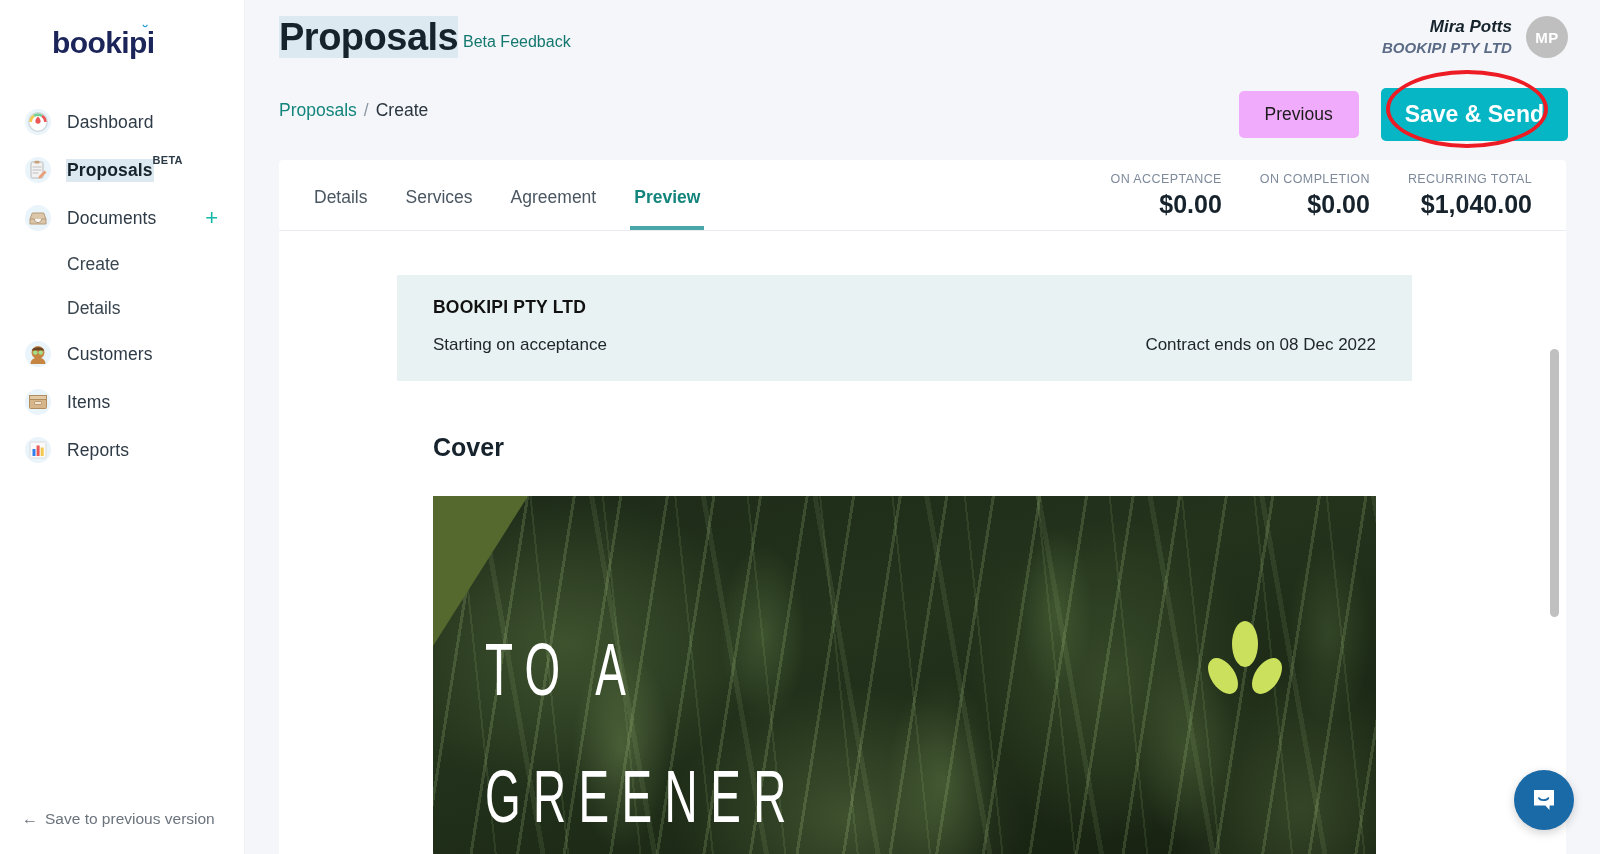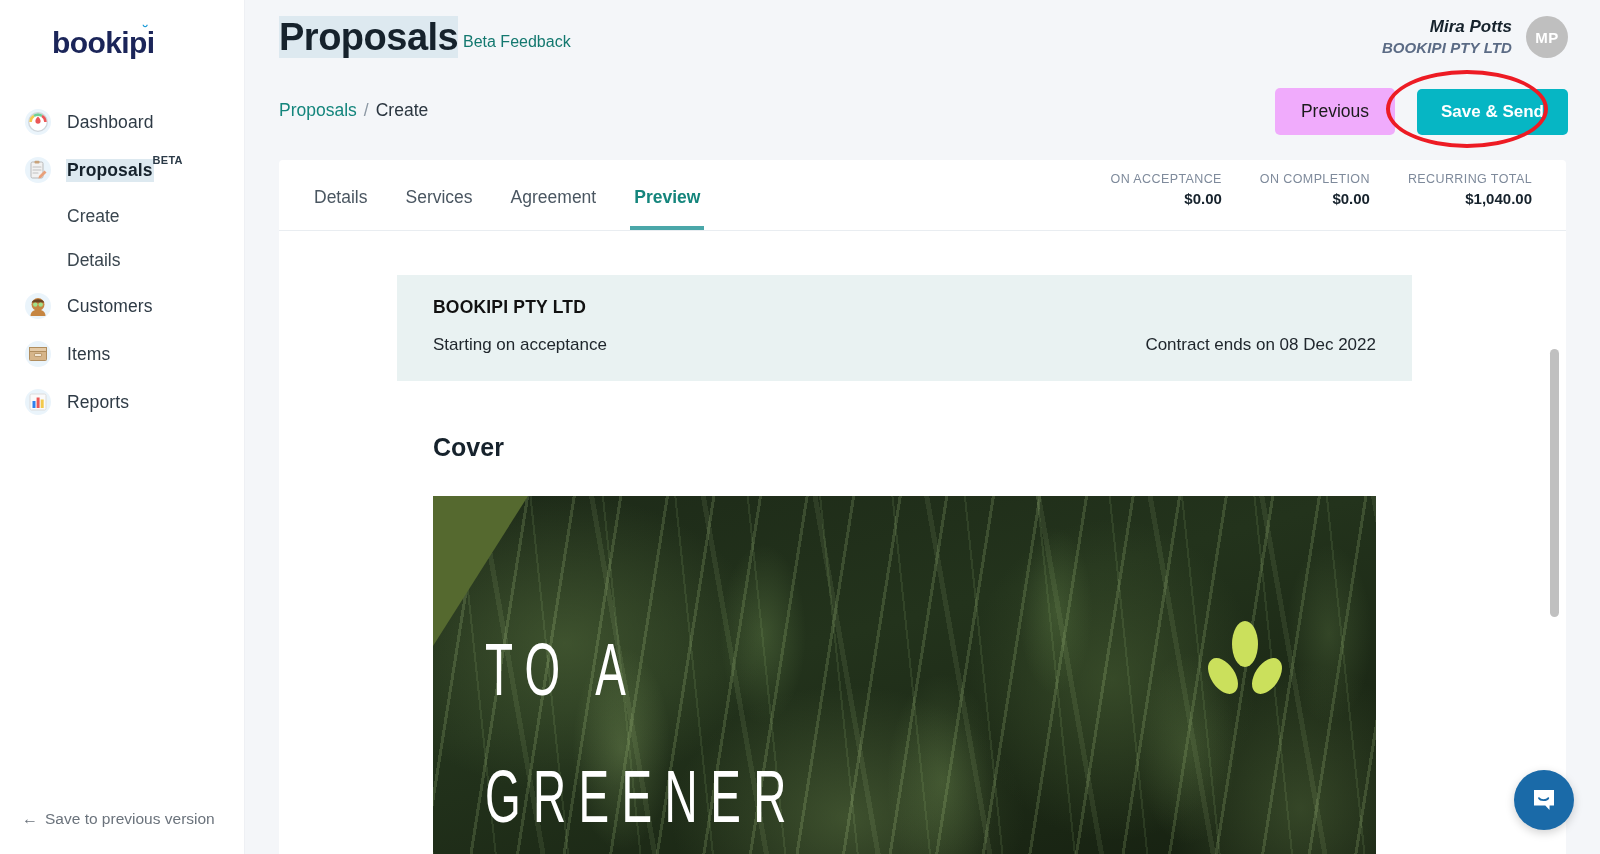--- a/index.html
+++ b/index.html
@@ -146,21 +146,21 @@
     border: none; border-radius: 5px;
     font-family: "Liberation Sans", sans-serif;
     cursor: pointer;
   }
   .btn-secondary {
     background: #f0abfc; color: #1b1b1b;
     font-size: 17.5px; padding: 13px 26px;
   }
   .btn-primary {
     background: #06b6c4; color: #ffffff;
-    font-size: 17px; font-weight: 700; padding: 13px 24px;
+    font-size: 23px; font-weight: 700; padding: 13px 24px;
   }
   .annotate-ellipse {
     position: absolute;
     right: 20px; top: -18px;
     width: 162px; height: 78px;
     border: 4px solid #ed1b24;
     border-radius: 50%;
     pointer-events: none;
   }
 
@@ -192,21 +192,21 @@
   }
   .totals {
     position: absolute; right: 34px; top: 12px;
     display: flex; gap: 38px;
   }
   .total-cell { text-align: right; }
   .total-label {
     font-size: 12.5px; color: #7e8a9b; letter-spacing: 0.4px;
   }
   .total-value {
-    font-size: 15px; font-weight: 700; color: #16222c; margin-top: 4px;
+    font-size: 25px; font-weight: 700; color: #16222c; margin-top: 4px;
   }
 
   
   .preview-area {
     position: absolute;
     left: 0; right: 0; top: 71px; bottom: 0;
     background: #ffffff;
     overflow: hidden;
   }
   .doc {
@@ -346,20 +346,30 @@
             <rect x="4" y="3" width="12" height="16" rx="1.5" fill="#f2f2f2" stroke="#b9b9b9" stroke-width="1"></rect>
             <rect x="7.5" y="1.8" width="5" height="2.6" rx="1" fill="#c8a27a"></rect>
             <path d="M6 8h8M6 11h8M6 14h5" stroke="#c0c0c0" stroke-width="1.1" stroke-linecap="round"></path>
             <path d="M12 17l5.5-5.5 2 2L14 19l-2.6.6z" fill="#e8a07a"></path>
           </svg>
         </span>
         <span class="nav-label">Proposals</span>
         <span class="beta-badge">BETA</span>
       </div>
 
+      <div class="nav-item">
+        <span class="nav-icon">
+          <svg width="22" height="22" viewBox="0 0 22 22">
+            <path d="M3 12l2.3-6h11.4L19 12v5H3z" fill="#dcc7ab" stroke="#b59a79" stroke-width="1"></path>
+            <path d="M3 12h4.3a3.7 3.7 0 0 0 7.4 0H19" fill="#f7f7f7" stroke="#b59a79" stroke-width="1"></path>
+          </svg>
+        </span>
+        <span class="nav-label">Documents</span>
+        <span class="nav-plus">+</span>
+      </div>
 
       <div class="sub-item">
         <span>Create</span>
       </div>
       <div class="sub-item">
         <span>Details</span>
       </div>
 
       <div class="nav-item">
         <span class="nav-icon">

